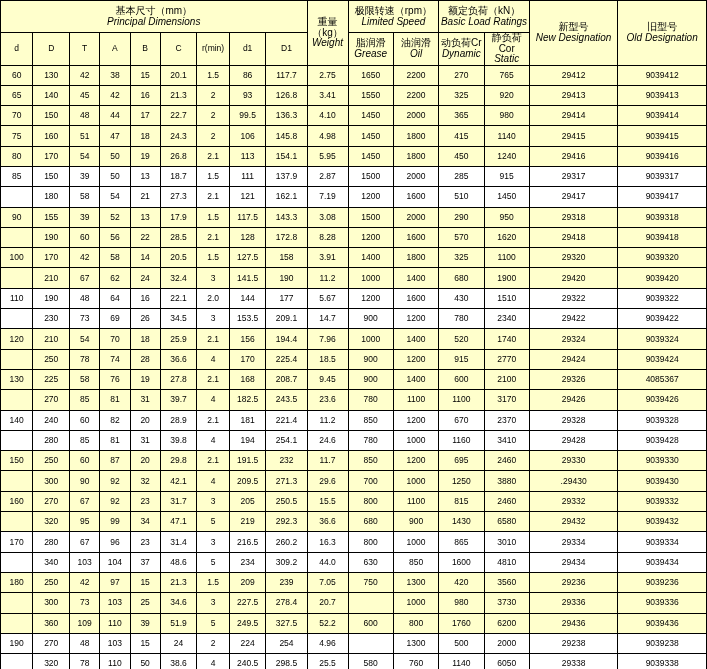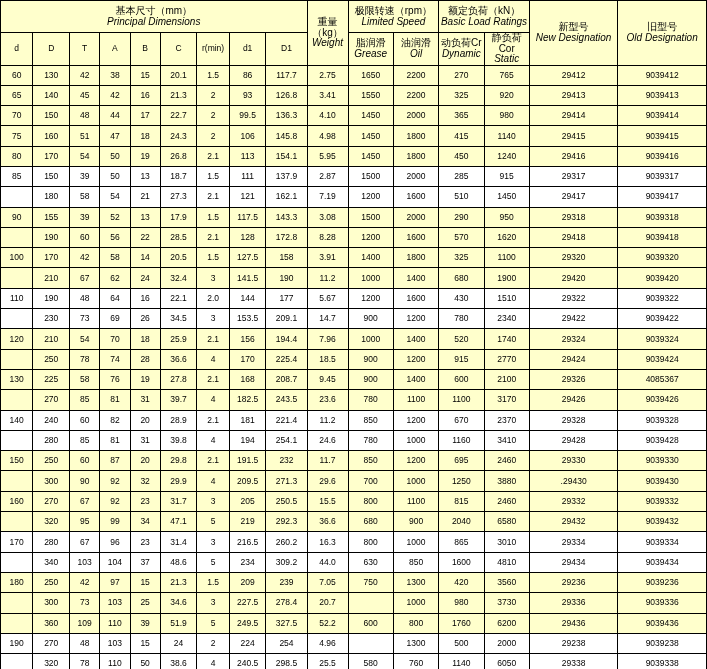--- a/index.html
+++ b/index.html
@@ -470,21 +470,21 @@
           <td class="">2460</td>
           <td class="">29330</td>
           <td class="">9039330</td>
         </tr>
         <tr>
           <td class=""></td>
           <td class="">300</td>
           <td class="">90</td>
           <td class="">92</td>
           <td class="">32</td>
-          <td class="">29.9</td>
+          <td class="">42.1</td>
           <td class="">4</td>
           <td class="">209.5</td>
           <td class="">271.3</td>
           <td class="">29.6</td>
           <td class="">700</td>
           <td class="">1000</td>
           <td class="">1250</td>
           <td class="">3880</td>
           <td class="">.29430</td>
           <td class="">9039430</td>
@@ -513,21 +513,21 @@
           <td class="">95</td>
           <td class="">99</td>
           <td class="">34</td>
           <td class="">47.1</td>
           <td class="">5</td>
           <td class="">219</td>
           <td class="">292.3</td>
           <td class="">36.6</td>
           <td class="">680</td>
           <td class="">900</td>
-          <td class="">2040</td>
+          <td class="">1430</td>
           <td class="">6580</td>
           <td class="">29432</td>
           <td class="">9039432</td>
         </tr>
         <tr>
           <td class="white">170</td>
           <td class="white">280</td>
           <td class="white">67</td>
           <td class="white">96</td>
           <td class="white">23</td>

